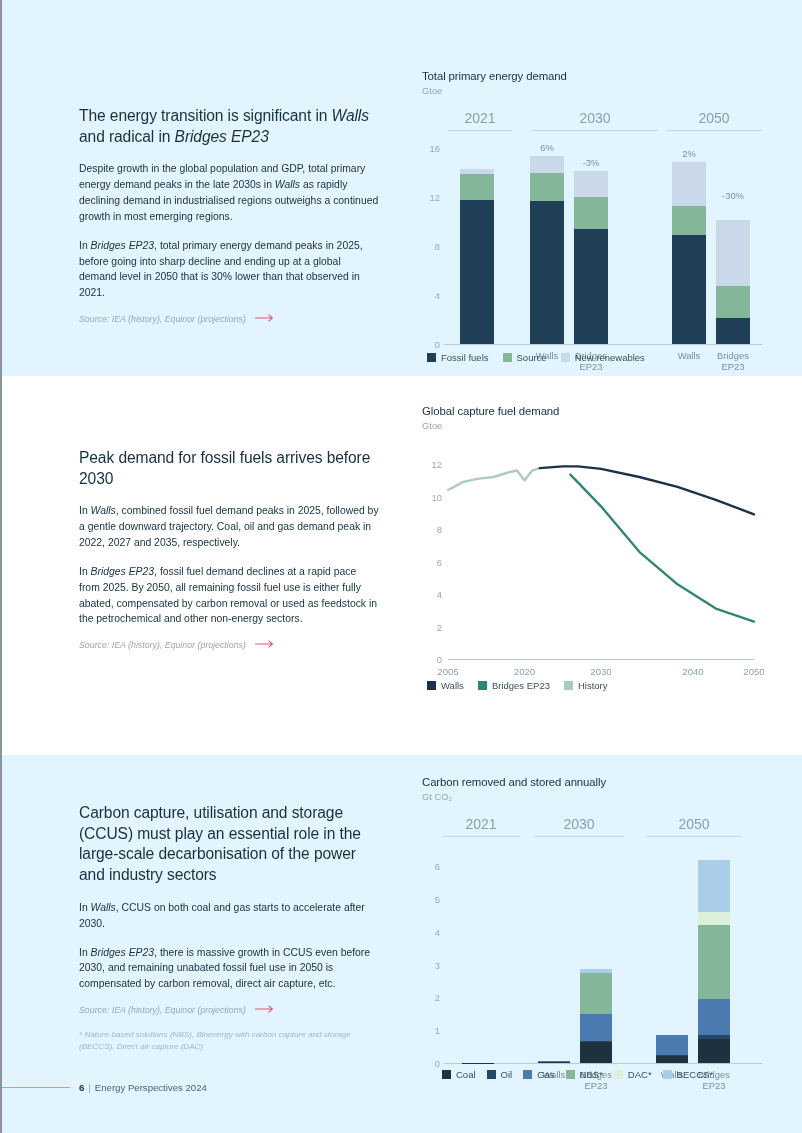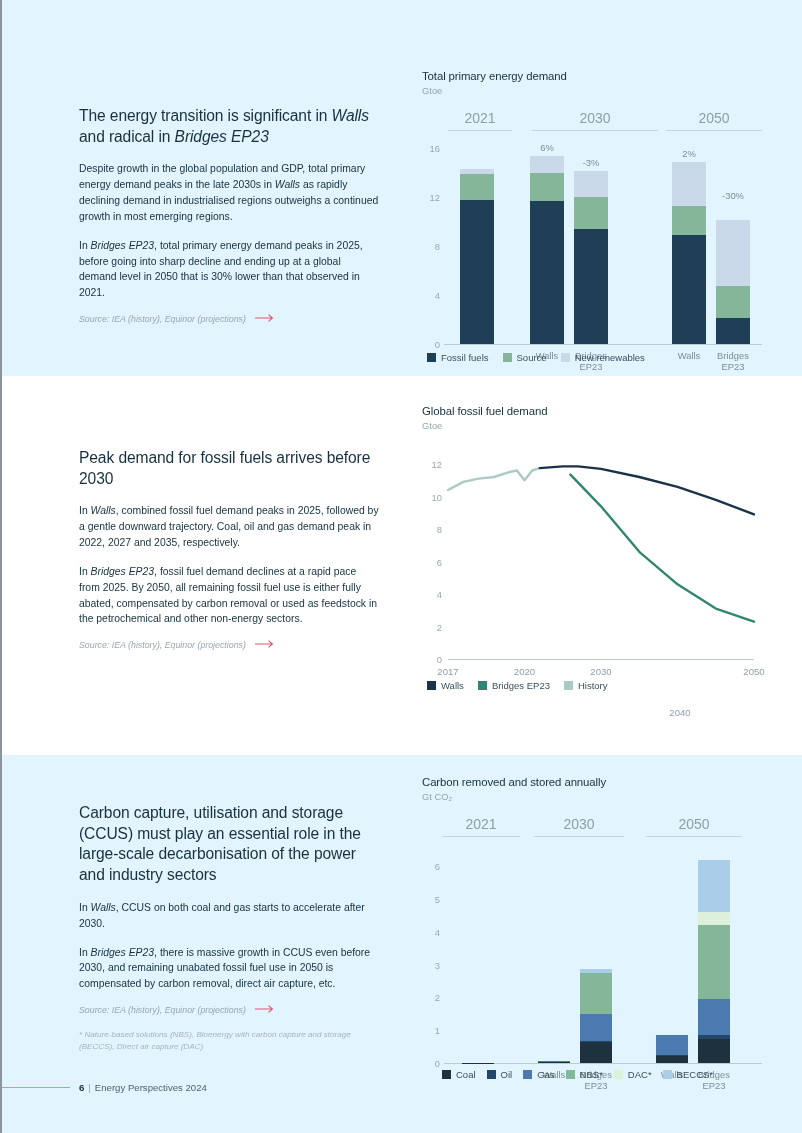--- a/index.html
+++ b/index.html
@@ -246,35 +246,35 @@
       <span>Source: IEA (history), Equinor (projections)</span>
       <span class="arrow">
         <svg width="20" height="8" viewBox="0 0 20 8">
             <path d="M0 4 H17 M13.5 0.6 L17.4 4 L13.5 7.4" stroke="#e0566f" stroke-width="1.1" fill="none"></path>
           </svg>
       </span>
     </div>
   </div>
 
   <div class="chartcol" style="top:405px;">
-    <div class="ctitle">Global fossil fuel demand</div>
+    <div class="ctitle">Global capture fuel demand</div>
     <div class="cunit">Gtoe</div>
     <div class="plot" id="plot2" style="height:270px;">
         <div class="ylabel" style="left: -2px; top: 228px;">0</div>
         <div class="ylabel" style="left: -2px; top: 195.5px;">2</div>
         <div class="ylabel" style="left: -2px; top: 163px;">4</div>
         <div class="ylabel" style="left: -2px; top: 130.5px;">6</div>
         <div class="ylabel" style="left: -2px; top: 98px;">8</div>
         <div class="ylabel" style="left: -2px; top: 65.5px;">10</div>
         <div class="ylabel" style="left: -2px; top: 33px;">12</div>
         <div class="axisline" style="left: 26px; width: 306px; top: 228px;"></div>
-        <div class="xtick" style="left: 26px; top: 235px;">2017</div>
+        <div class="xtick" style="left: 26px; top: 235px;">2005</div>
         <div class="xtick" style="left: 102.5px; top: 235px;">2020</div>
         <div class="xtick" style="left: 179px; top: 235px;">2030</div>
-        <div class="xtick" style="left: 258px; top: 235px; margin-top: 41px;">2040</div>
+        <div class="xtick" style="left: 271px; top: 235px;">2040</div>
         <div class="xtick" style="left: 332px; top: 235px;">2050</div>
         <svg width="362" height="240" style="position: absolute; left: 0px; top: 0px;">
           <path d="M26.0 59.0 L41.3 50.9 L56.6 47.6 L71.9 46.0 L87.2 41.1 L94.9 39.5 L102.5 49.3 L110.2 39.5 L117.8 37.1 " fill="none" stroke="#adc9c6" stroke-width="2.4" stroke-linecap="round" stroke-linejoin="round"></path>
           <path d="M117.8 37.1 L140.8 35.4 L156.0 35.4 L179.0 37.9 L217.3 46.0 L255.5 55.8 L293.8 68.8 L332.0 83.4 " fill="none" stroke="#1b3349" stroke-width="2.4" stroke-linecap="round" stroke-linejoin="round"></path>
           <path d="M148.4 43.6 L179.0 75.3 L217.3 120.8 L255.5 153.3 L293.8 177.6 L332.0 190.6 " fill="none" stroke="#318673" stroke-width="2.4" stroke-linecap="round" stroke-linejoin="round"></path>
         </svg>
       </div>
     <div class="legend" id="legend2" style="top:275px;left:5px;">
         <div class="li">
           <span class="sw" style="background: rgb(27, 51, 73);"></span>

